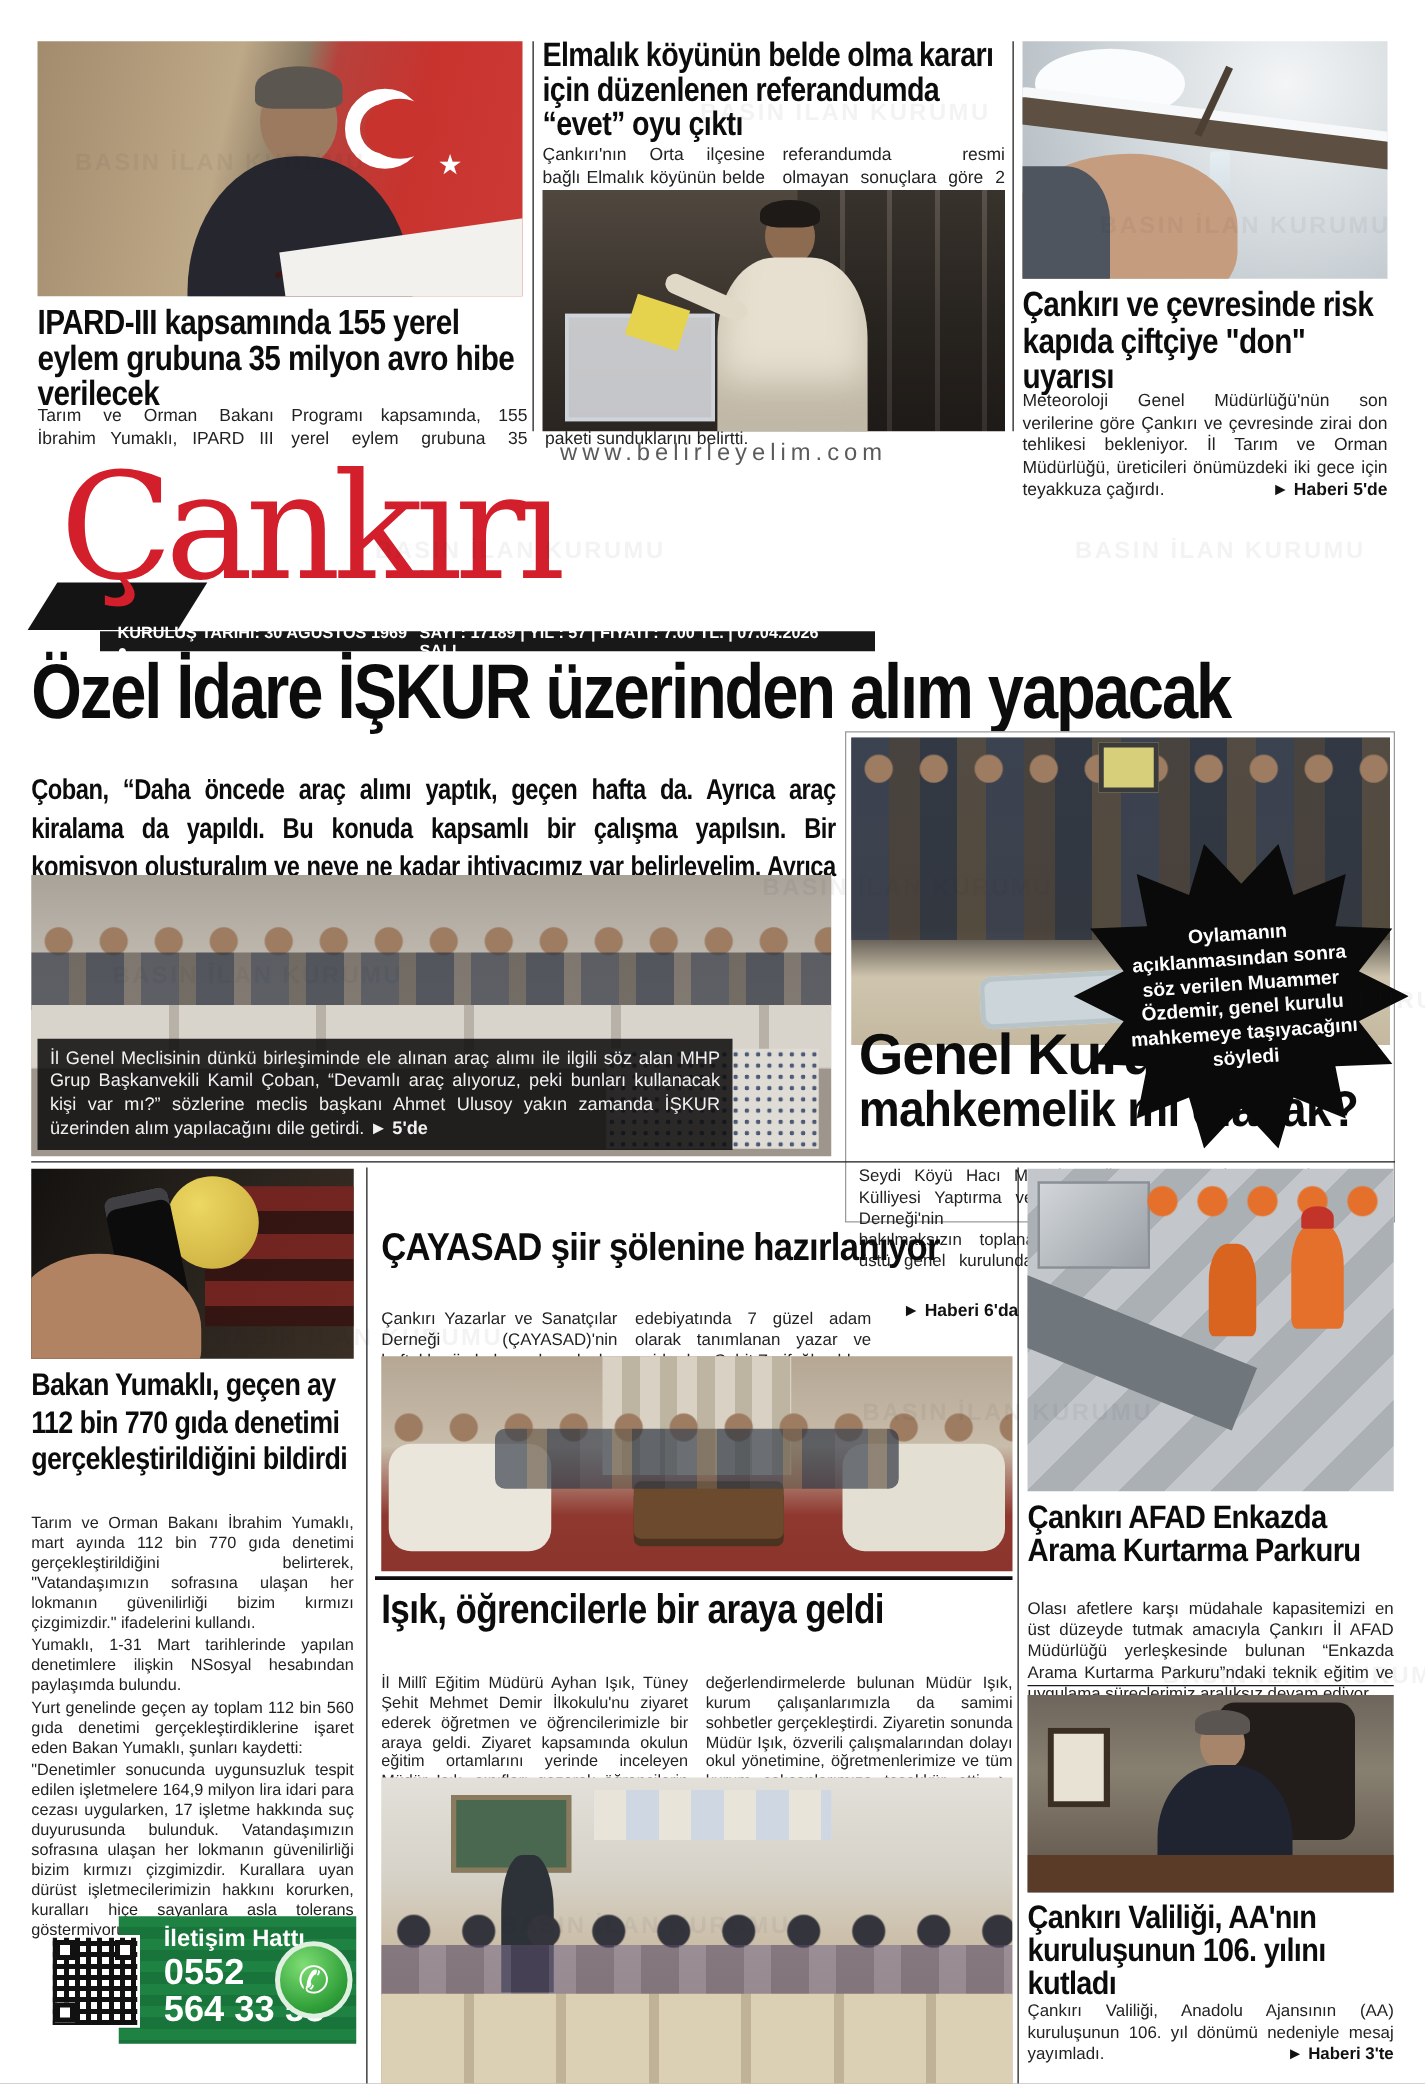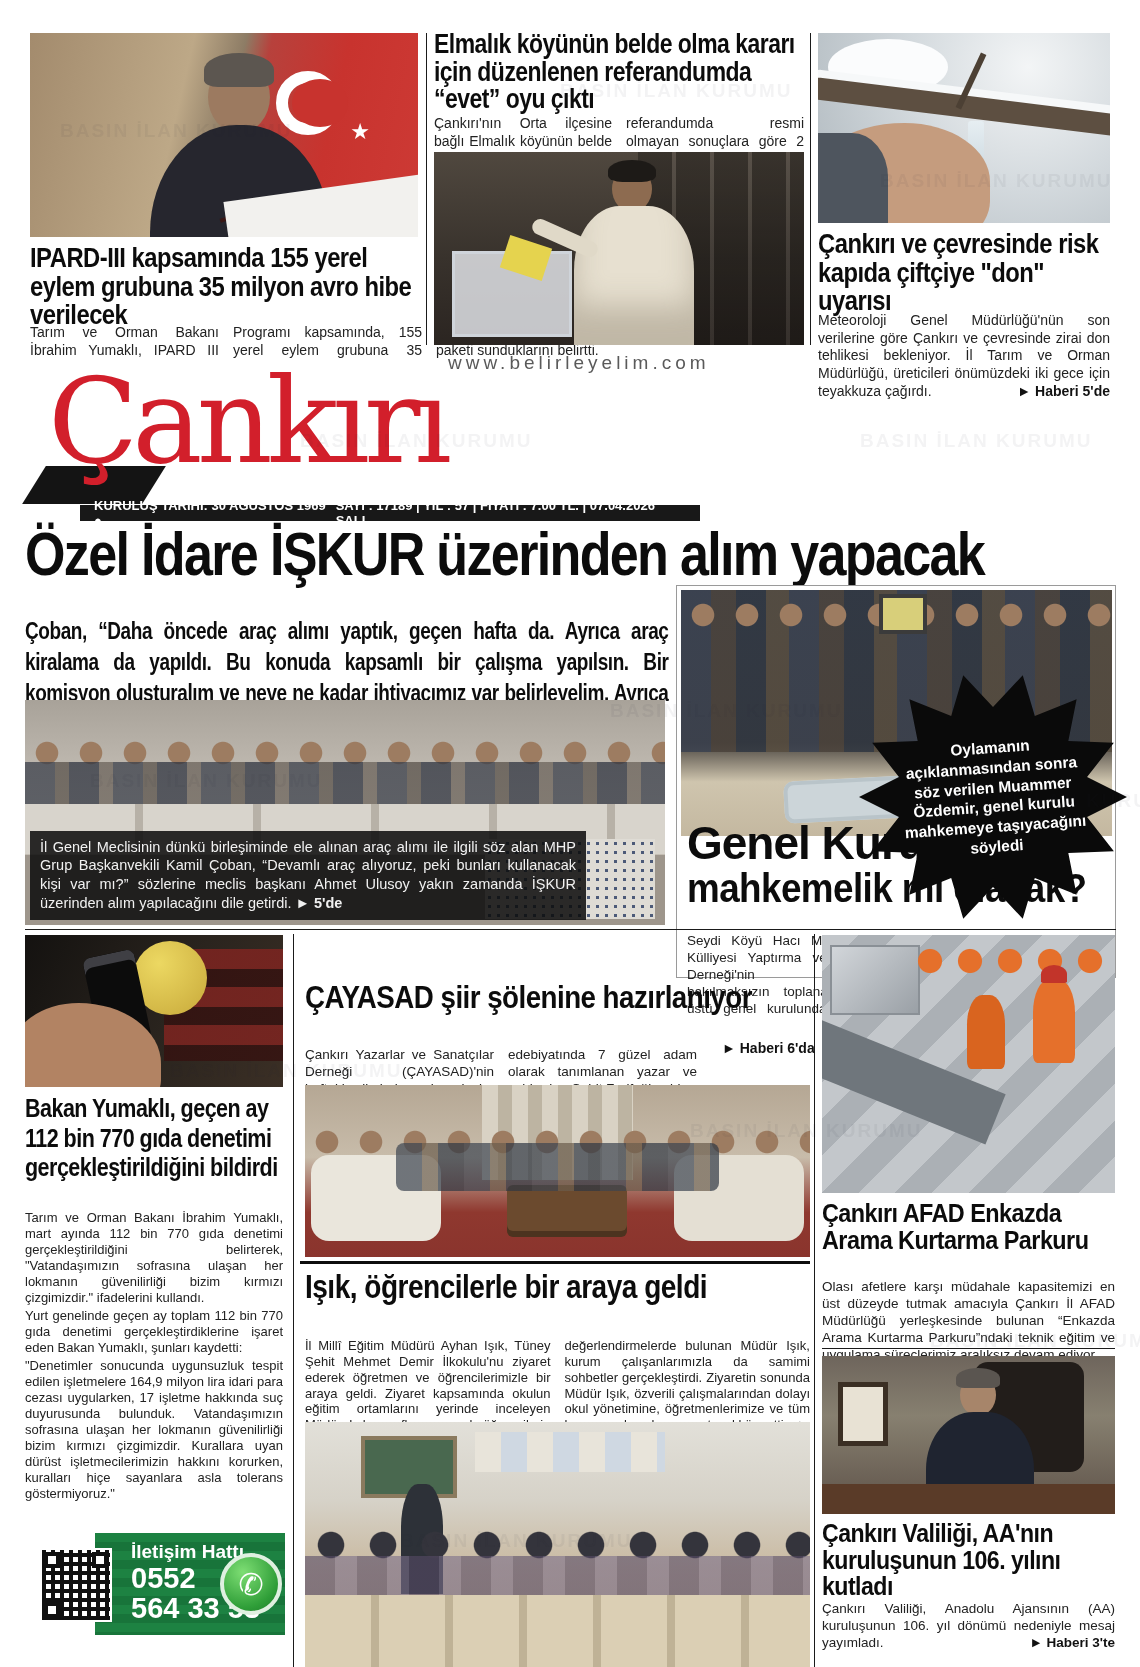--- a/index.html
+++ b/index.html
@@ -159,21 +159,22 @@
   <div class="photo" style="left:25px; top:935px; width:258px; height:152px;
               background:linear-gradient(118deg,#141210 0%,#2a241e 55%,#3b2f25 100%);">
     <div class="abs" style="right:0; top:14px; width:46%; height:74%; background:repeating-linear-gradient(180deg,#7e2420 0 20px,#351210 20px 38px); opacity:.85;"></div>
     <div class="abs" style="left:108px; top:6px; width:74px; height:74px; background:radial-gradient(circle at 35% 30%,#ecd862,#c8a93a); border-radius:50%;"></div>
     <div class="abs" style="left:66px; top:18px; width:52px; height:92px; background:#0c0c0c; border-radius:8px; transform:rotate(-12deg); box-shadow:inset 0 10px 0 #3f3f44;"></div>
     <div class="abs" style="left:-14px; bottom:-26px; width:150px; height:110px; background:#b28363; border-radius:45% 55% 30% 40%;"></div>
   </div>
   <div class="hl squeeze" style="left:25px; top:1094px; width:300px; font-size:25px; line-height:1.18; transform:scaleX(.86); position:absolute;">Bakan Yumaklı, geçen ay 112 bin 770 gıda denetimi gerçekleştirildiğini bildirdi</div>
   <div class="body-txt abs" style="left:25px; top:1190px; width:258px; font-size:13px; line-height:1.23;">
     <p>Tarım ve Orman Bakanı İbrahim Yumaklı, mart ayında 112 bin 770 gıda denetimi gerçekleştirildiğini belirterek, "Vatandaşımızın sofrasına ulaşan her lokmanın güvenilirliği bizim kırmızı çizgimizdir." ifadelerini kullandı.</p>
-    <p>Yurt genelinde geçen ay toplam 112 bin 770 gıda denetimi gerçekleştirdiklerine işaret eden Bakan Yumaklı, şunları kaydetti:</p>
+    <p>Yumaklı, 1-31 Mart tarihlerinde yapılan denetimlere ilişkin NSosyal hesabından paylaşımda bulundu.</p>
+    <p>Yurt genelinde geçen ay toplam 112 bin 560 gıda denetimi gerçekleştirdiklerine işaret eden Bakan Yumaklı, şunları kaydetti:</p>
     <p>"Denetimler sonucunda uygunsuzluk tespit edilen işletmelere 164,9 milyon lira idari para cezası uygularken, 17 işletme hakkında suç duyurusunda bulunduk. Vatandaşımızın sofrasına ulaşan her lokmanın güvenilirliği bizim kırmızı çizgimizdir. Kurallara uyan dürüst işletmecilerimizin hakkını korurken, kuralları hiçe sayanlara asla tolerans göstermiyoruz."</p>
   </div>
 
   <div class="abs" style="left:95px; top:1533px; width:190px; height:102px;
               background:repeating-linear-gradient(180deg,#1d8242 0 9px,#18743a 9px 18px); color:#fff;
               padding:8px 0 0 36px; z-index:2;">
     <div style="font-size:19px; font-weight:800;">İletişim Hattı</div>
     <div style="font-size:29px; font-weight:800; line-height:1.05;">0552</div>
     <div style="font-size:29px; font-weight:800; line-height:1.05;">564 33 53</div>
     <div style="position:absolute; right:3px; top:20px; width:62px; height:62px; border-radius:50%;

